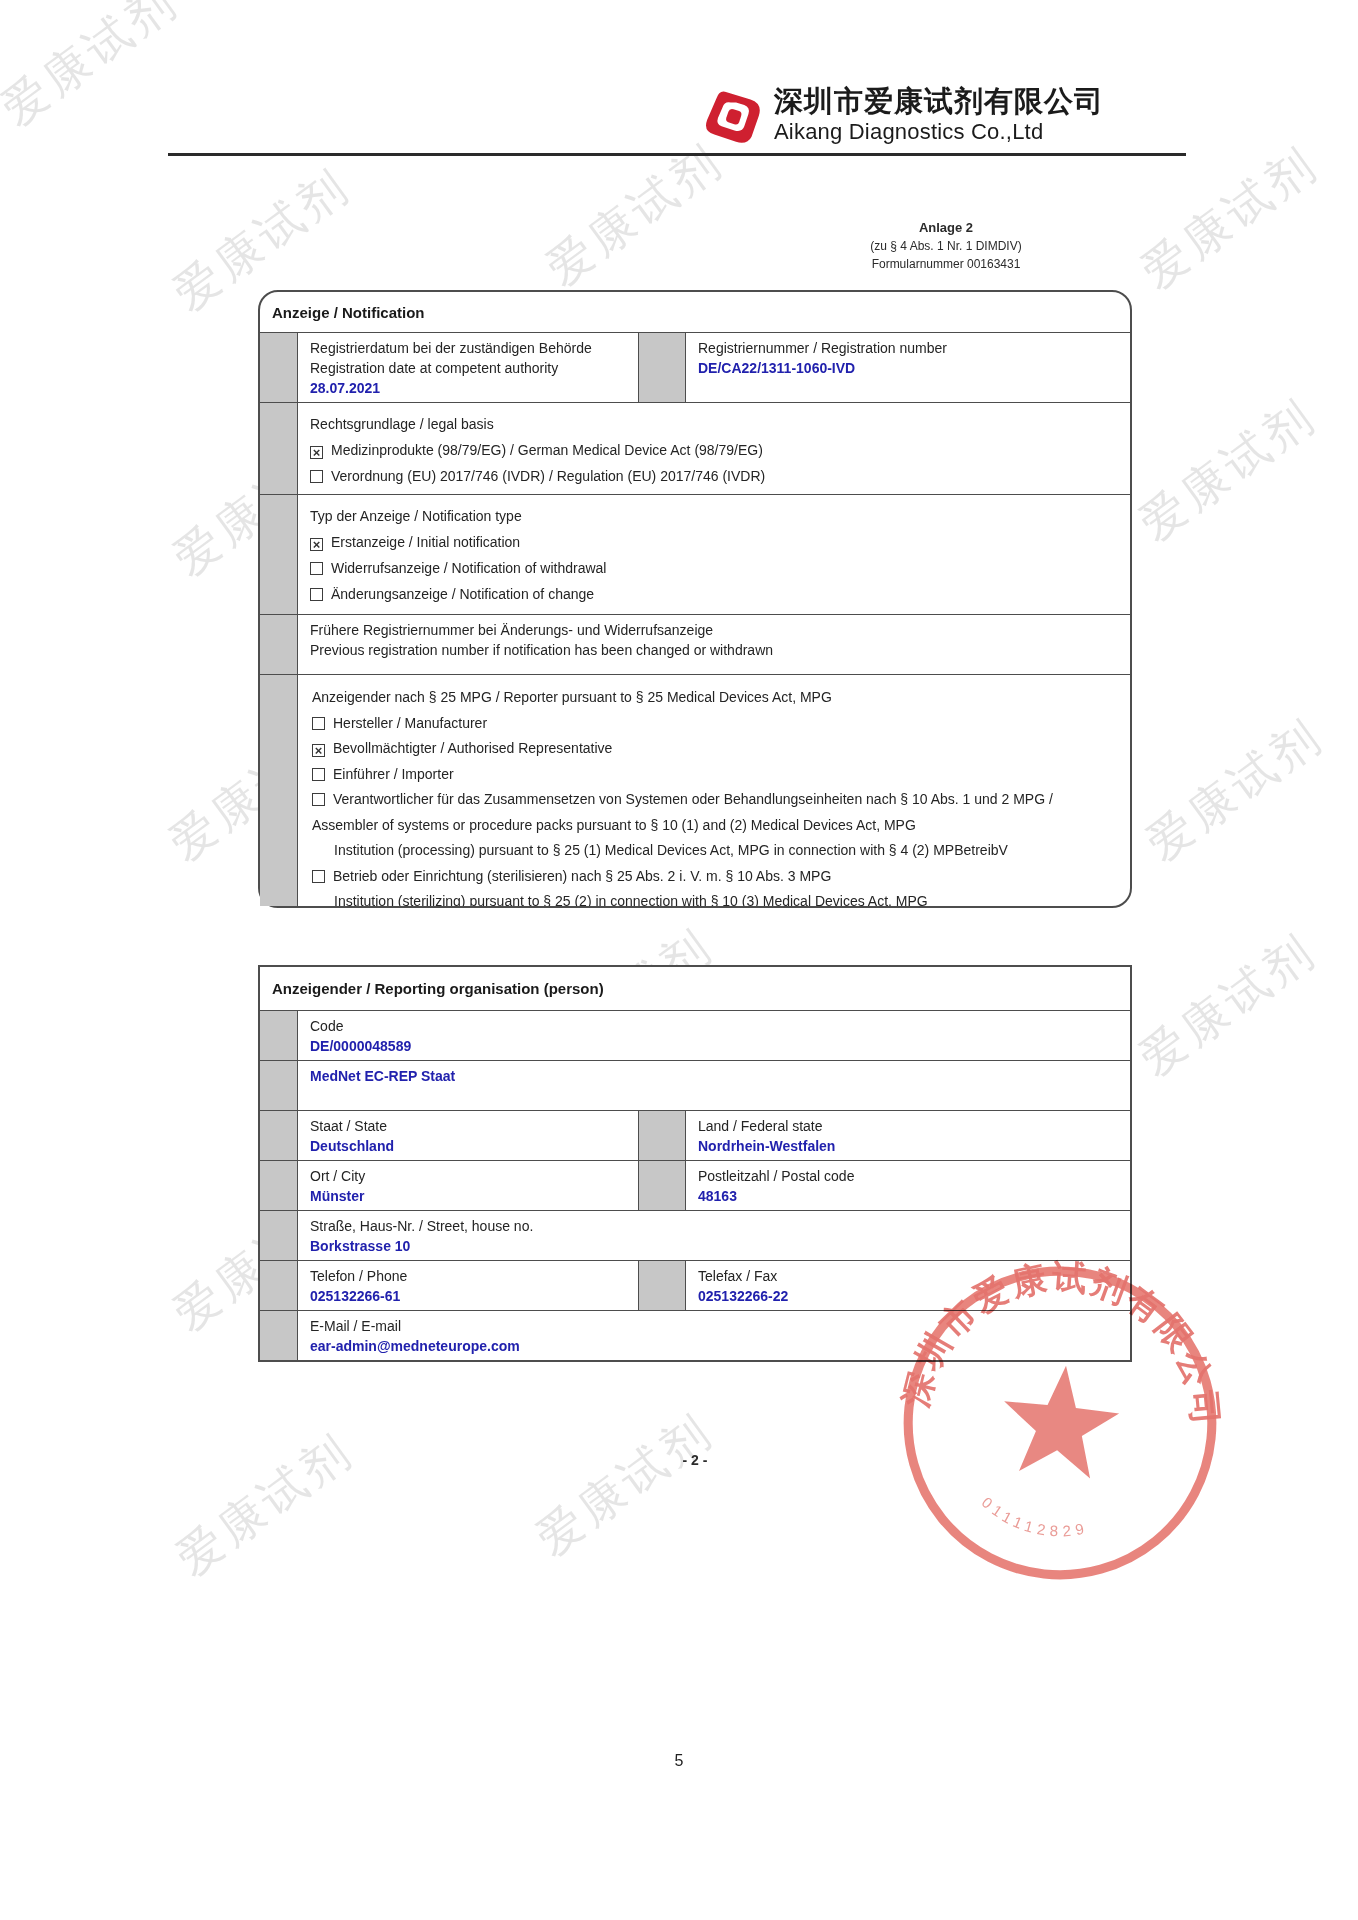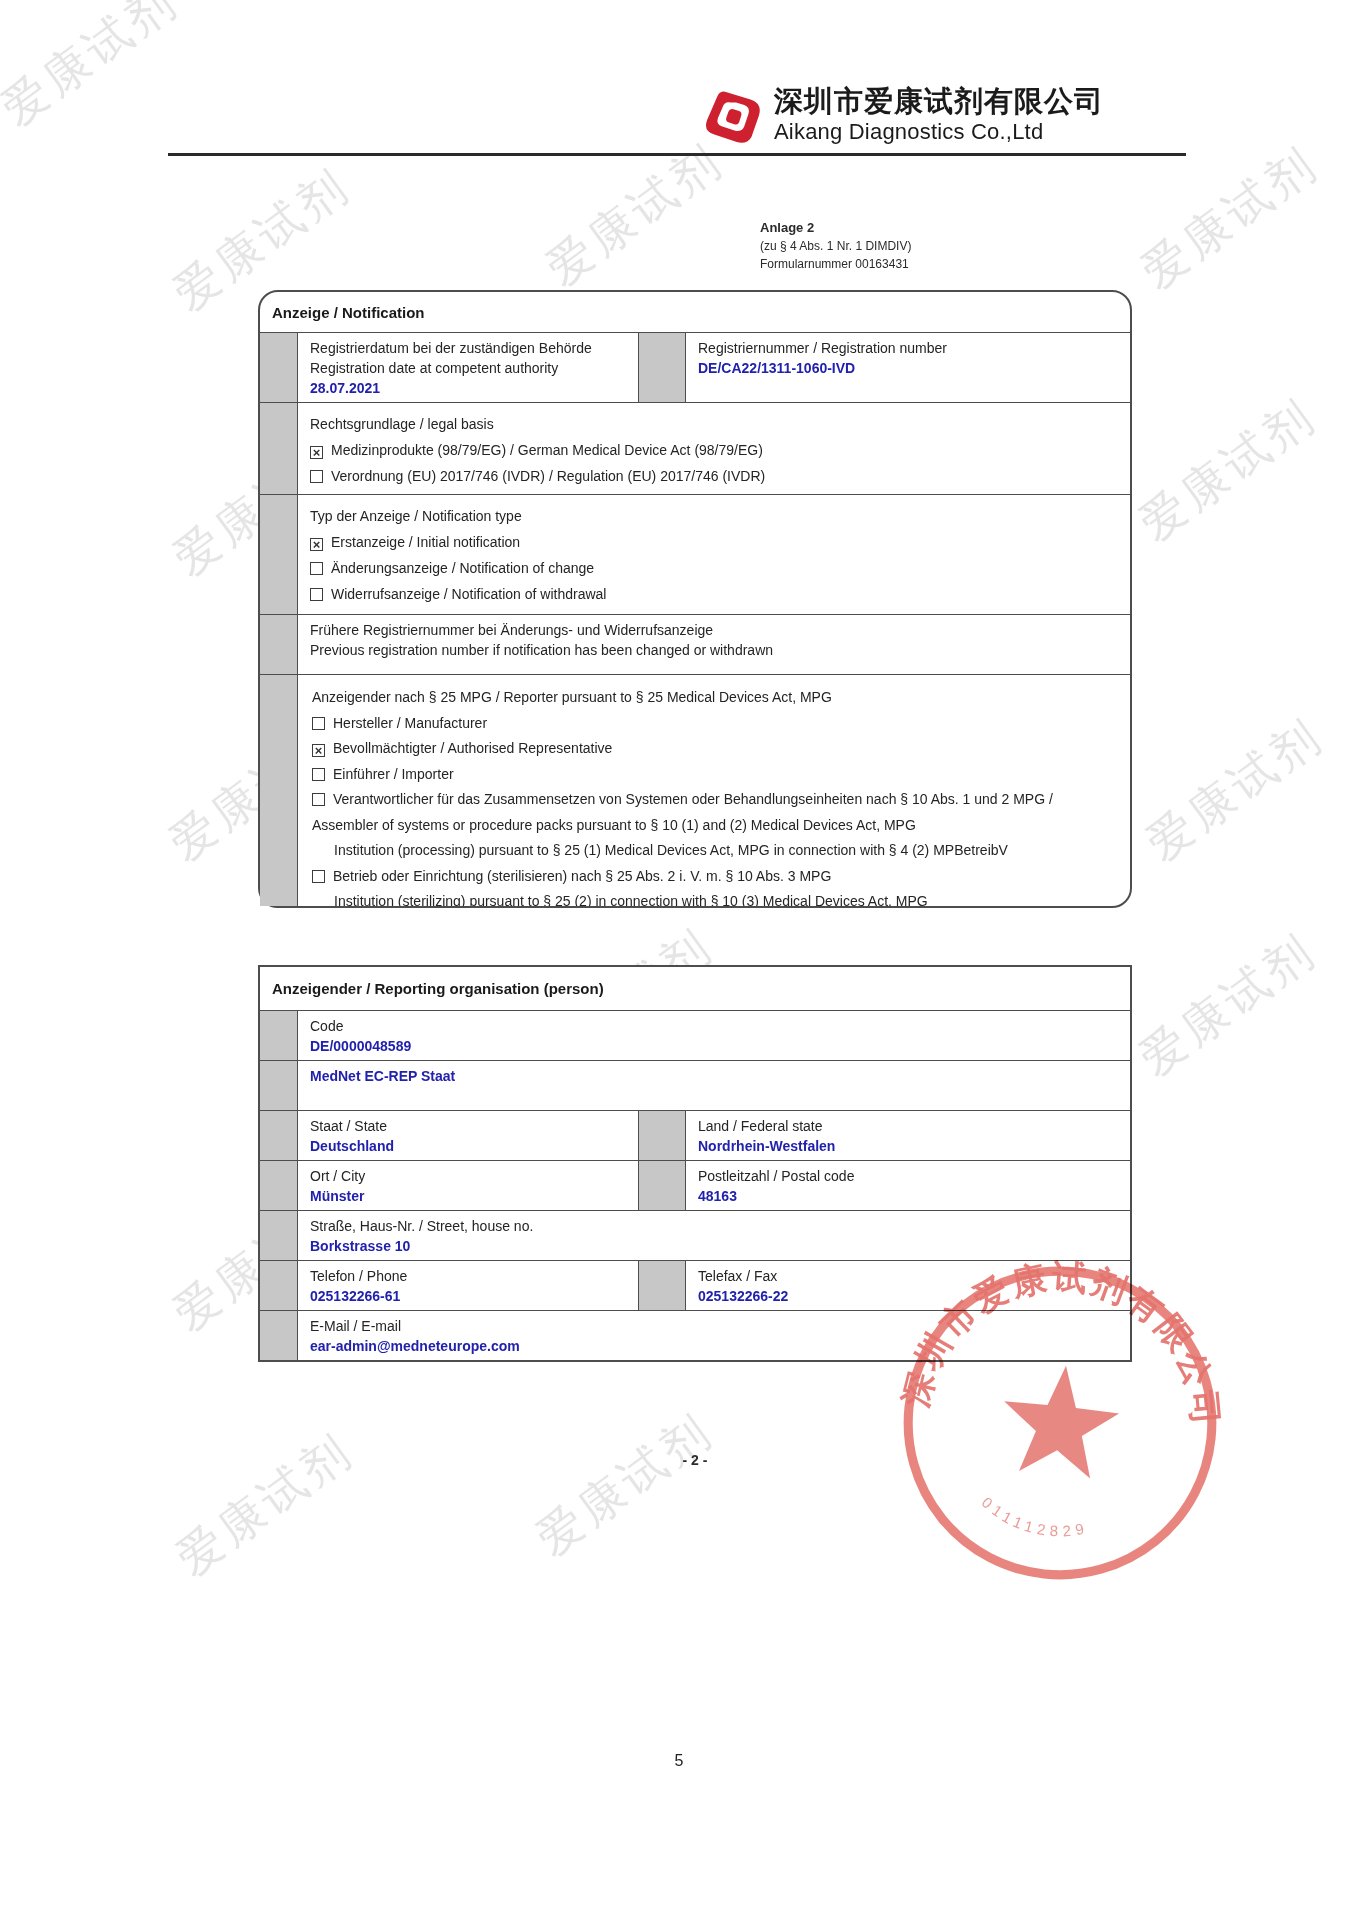--- a/index.html
+++ b/index.html
@@ -16,21 +16,21 @@
     transform-origin:center;pointer-events:none;user-select:none;
   }
   
   .hdr{position:absolute;left:704px;top:84px;display:flex;align-items:flex-start;}
   .hdr .logo{width:62px;height:58px;margin-right:8px;margin-top:4px;}
   .hdr .names{display:flex;flex-direction:column;}
   .hdr .zh{font-size:29px;font-weight:bold;color:#1b1b1b;letter-spacing:1px;line-height:34px;}
   .hdr .en{font-size:22px;font-weight:normal;color:#1b1b1b;line-height:27px;letter-spacing:0.2px;}
   .rule{position:absolute;left:168px;top:153px;width:1018px;height:3px;background:#2a2a2a;}
   
-  .meta{position:absolute;left:760px;top:218px;width:372px;text-align:left;color:#2b2b2b;}
+  .meta{position:absolute;left:760px;top:218px;width:372px;text-align:center;color:#2b2b2b;}
   .meta .m1{font-size:13px;font-weight:bold;line-height:19px;}
   .meta .m2,.meta .m3{font-size:12px;line-height:18px;}
   
   .tbl{position:absolute;left:258px;width:874px;border:2px solid #4d4d4d;background:#fff;box-sizing:border-box;}
   .tbl1{top:290px;border-radius:20px;}
   .tbl2{top:965px;}
   .t-title{display:flex;align-items:center;padding-left:12px;font-weight:bold;font-size:15px;color:#1a1a1a;box-sizing:border-box;}
   .t-row{display:flex;border-top:1px solid #4d4d4d;box-sizing:border-box;}
   .mark{width:38px;flex:none;background:#c7c7c7;border-right:1px solid #4d4d4d;box-sizing:border-box;}
   .mark2{width:48px;flex:none;background:#c7c7c7;border-left:1px solid #4d4d4d;border-right:1px solid #4d4d4d;box-sizing:border-box;}
@@ -117,22 +117,22 @@
         <div class="opt"><span class="cb">×</span><span>Medizinprodukte (98/79/EG) / German Medical Device Act (98/79/EG)</span></div>
         <div class="opt"><span class="cb"></span><span>Verordnung (EU) 2017/746 (IVDR) / Regulation (EU) 2017/746 (IVDR)</span></div>
       </div>
     </div>
 
     <div class="t-row" style="height:120px">
       <div class="mark"></div>
       <div class="cell optcell">
         <div class="opt">Typ der Anzeige / Notification type</div>
         <div class="opt"><span class="cb">×</span><span>Erstanzeige / Initial notification</span></div>
+        <div class="opt"><span class="cb"></span><span>Widerrufsanzeige / Notification of withdrawal</span></div>
         <div class="opt"><span class="cb"></span><span>Änderungsanzeige / Notification of change</span></div>
-        <div class="opt"><span class="cb"></span><span>Widerrufsanzeige / Notification of withdrawal</span></div>
       </div>
     </div>
 
     <div class="t-row" style="height:60px">
       <div class="mark"></div>
       <div class="cell">
         <div class="lab">Frühere Registriernummer bei Änderungs- und Widerrufsanzeige</div>
         <div class="lab">Previous registration number if notification has been changed or withdrawn</div>
       </div>
     </div>

